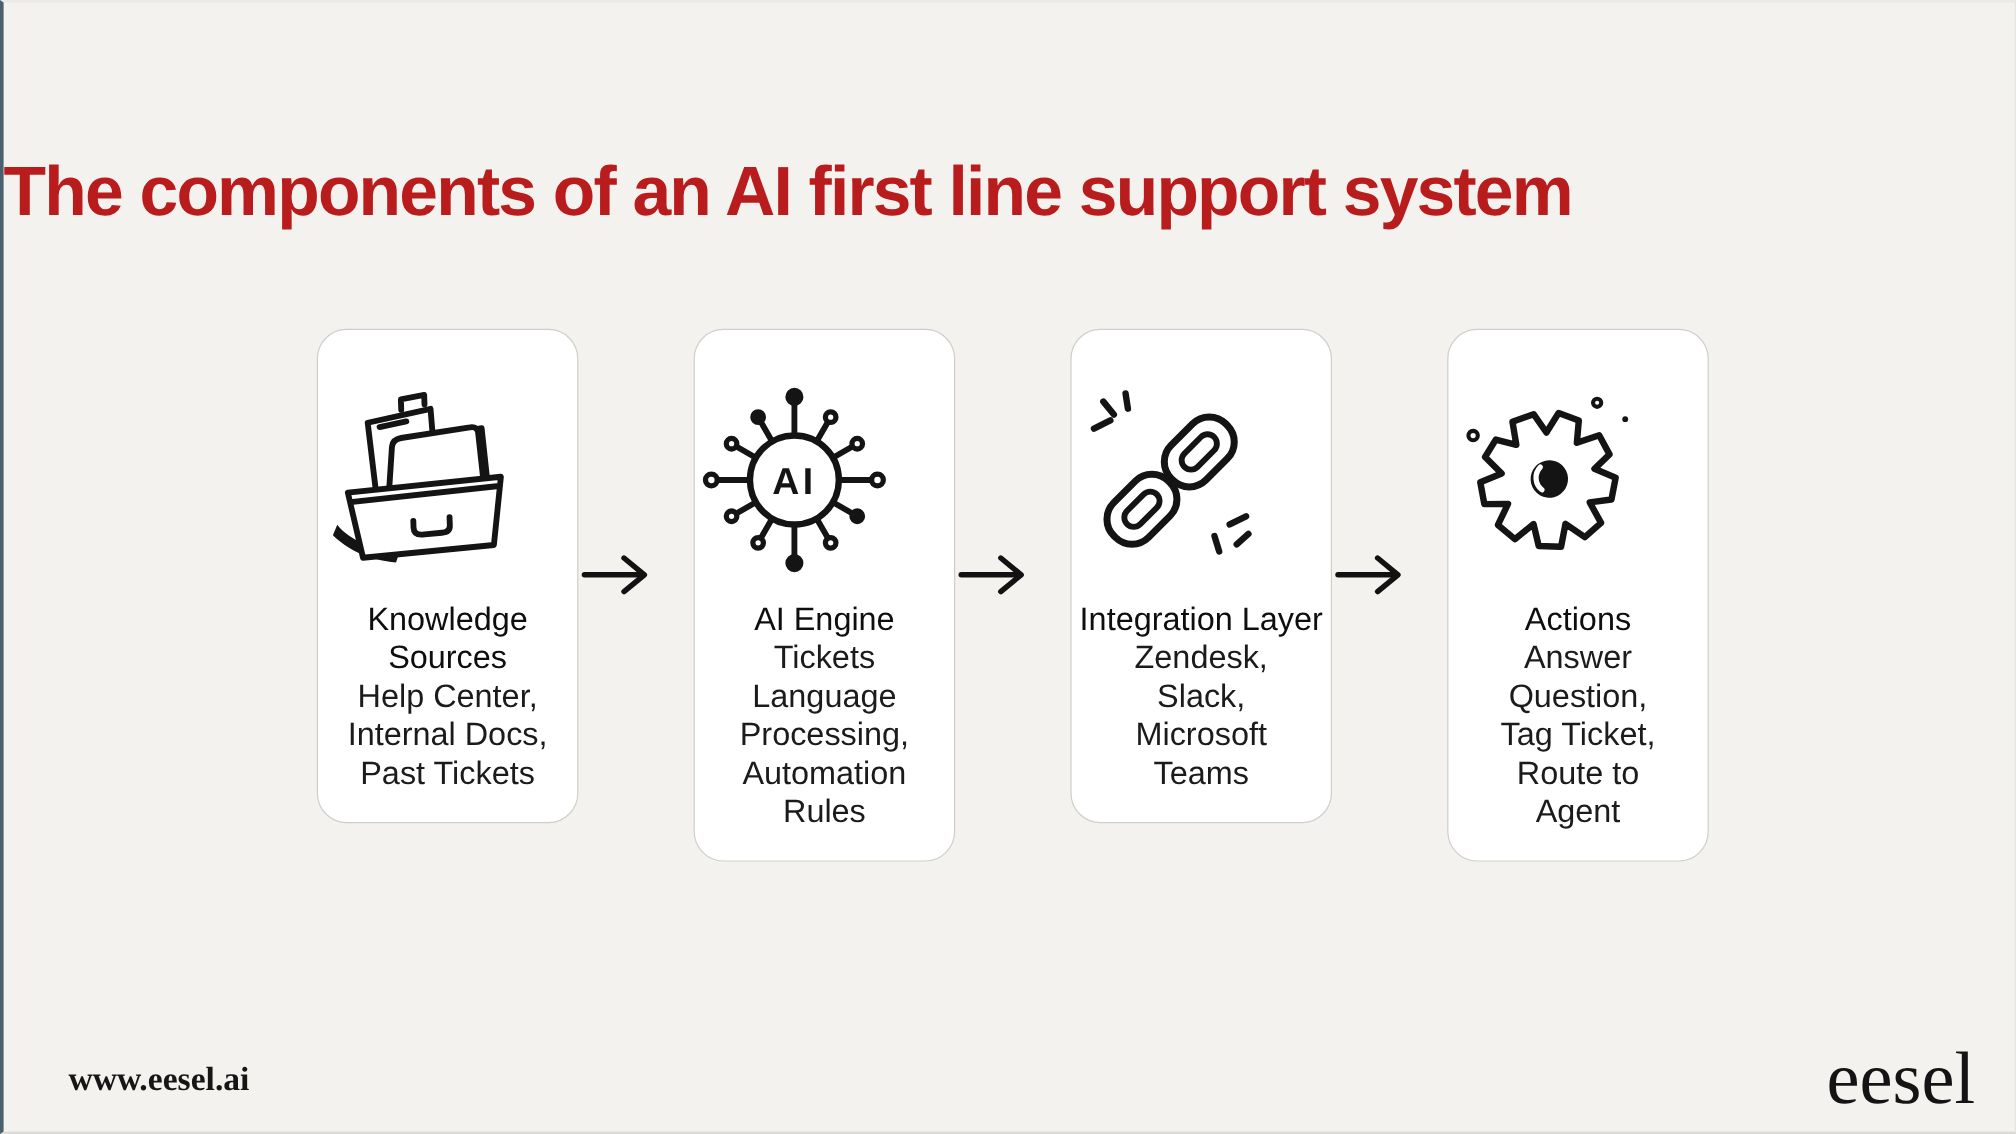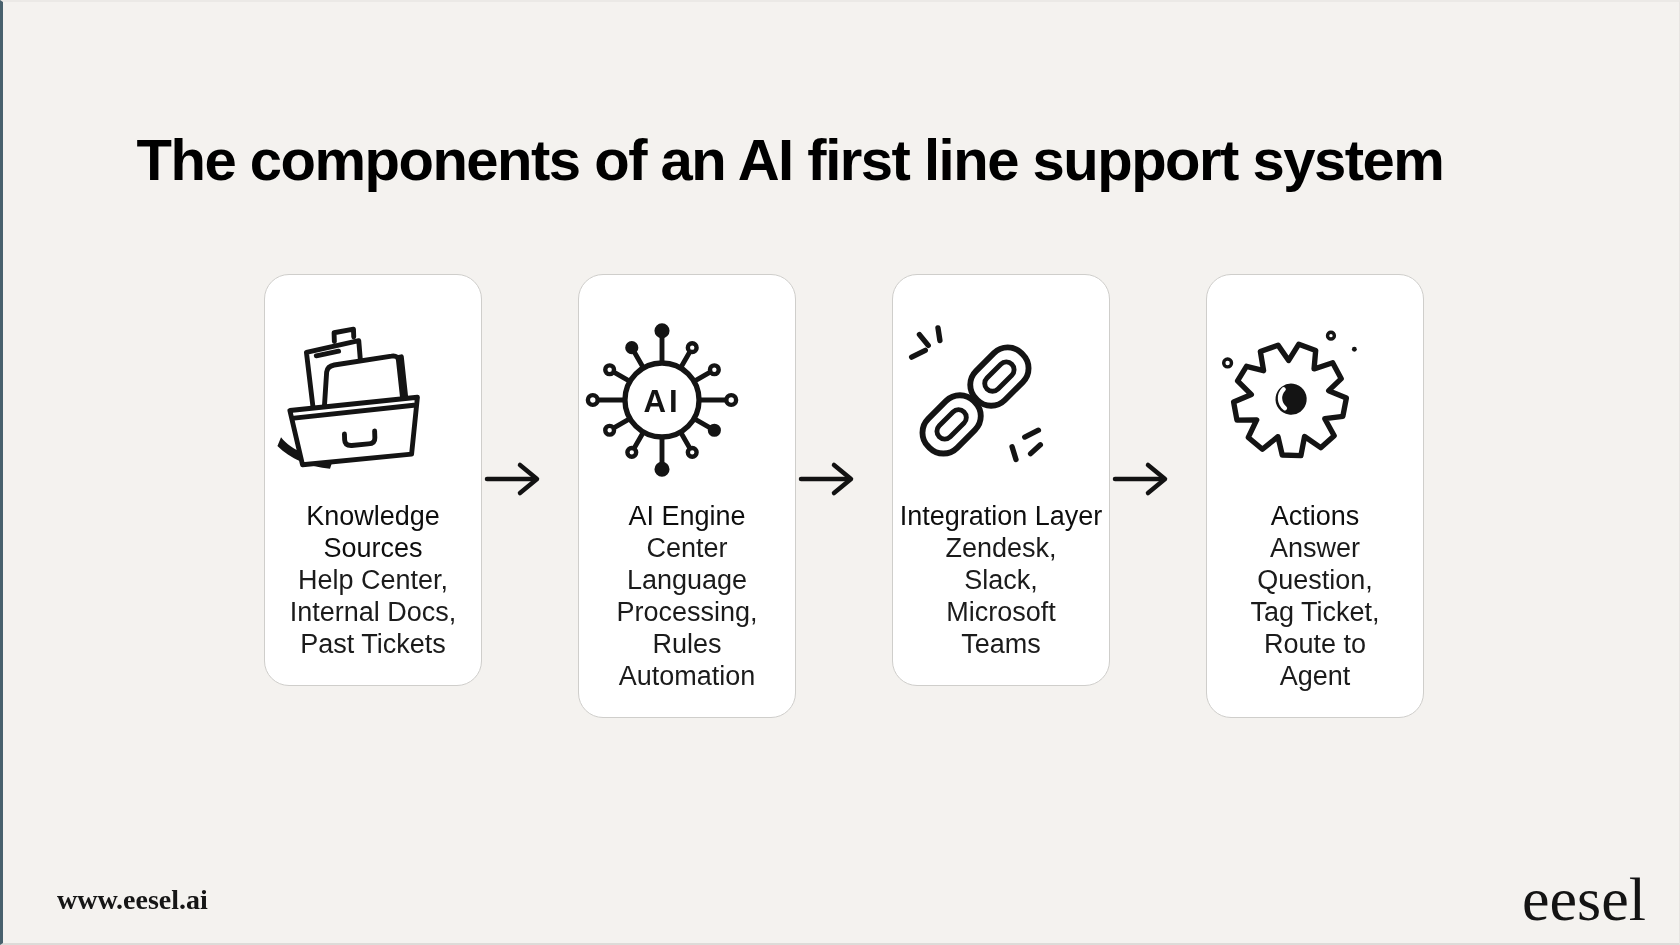--- a/index.html
+++ b/index.html
@@ -8,24 +8,23 @@
     position:relative;width:1680px;height:945px;box-sizing:border-box;
     background:#f4f2ef;
     border-left:3px solid #48616d;
     border-top:2px solid #ebe9e6;
     border-bottom:2px solid #dddbd8;
     border-right:1px solid #e7e5e2;
     font-family:"Liberation Sans",sans-serif;
   }
   .title{
     position:absolute;top:84px;left:0;width:1574px;
-    text-align:center;
     font-family:"Liberation Sans",sans-serif;
     font-weight:700;font-size:58px;letter-spacing:-1.5px;
-    color:#000000;line-height:70px;white-space:nowrap;
+    color:#b91c1c;line-height:70px;white-space:nowrap;
   }
   .flow-row{
     position:absolute;left:261px;top:272px;
     display:flex;align-items:flex-start;
   }
   .card{
     width:218px;box-sizing:border-box;
     background:#ffffff;
     border:1.5px solid #cfcecb;
     border-radius:25px;
@@ -123,25 +122,25 @@
       <circle cx="49" cy="26.3" r="4.5" fill="#141414"></circle>
       <circle cx="111" cy="133.7" r="4.5" fill="#fff"></circle>
       <circle cx="49" cy="133.7" r="4.5" fill="#fff"></circle>
     </g>
     <circle cx="80" cy="80" r="38" fill="#fff" stroke="#141414" stroke-width="5.5"></circle>
     <text class="icon-label" x="80" y="92" text-anchor="middle" font-family="Liberation Sans, sans-serif" font-size="32" font-weight="700" letter-spacing="3" fill="#141414">AI</text>
   </svg>
         </div>
         <div class="card-text">
           <div class="card-title">AI Engine</div>
-          <div>Center</div>
+          <div>Tickets</div>
           <div>Language</div>
           <div>Processing,</div>
+          <div>Automation</div>
           <div>Rules</div>
-          <div>Automation</div>
         </div>
       </div>
       <div class="gap">
   <svg width="60" height="40" viewBox="0 0 60 40" fill="none">
     <g stroke="#121212" stroke-width="4.5" stroke-linecap="round" stroke-linejoin="round">
       <path d="M3,20 L50,20"></path>
       <path d="M36,6 L53,20 L36,34"></path>
     </g>
   </svg>
       </div>

